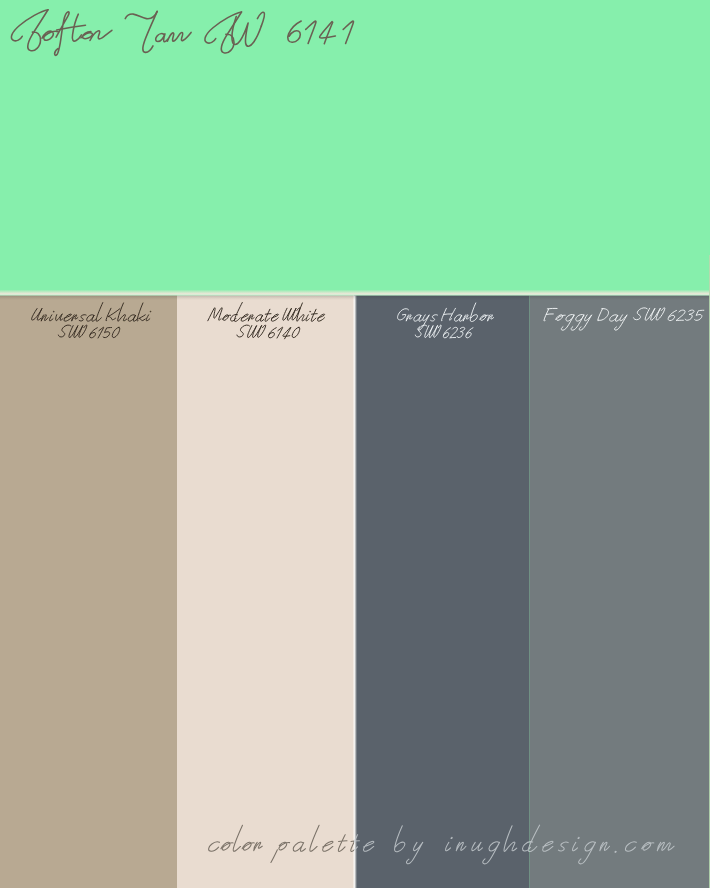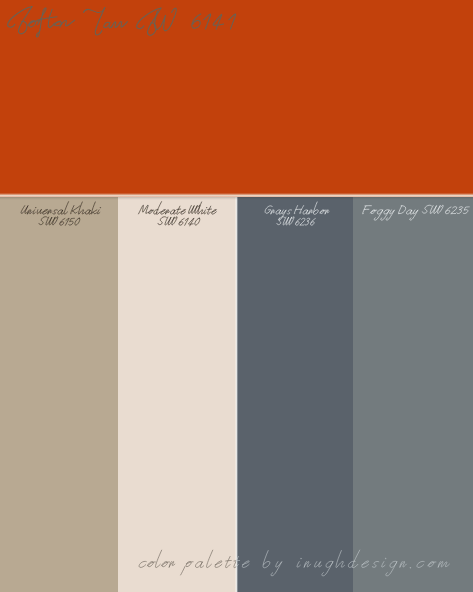--- a/index.html
+++ b/index.html
@@ -1,17 +1,17 @@
 <!DOCTYPE html>
 <html><head>
 <meta charset="utf-8">
 <style>
   html,body{margin:0;padding:0;background:#dbcaaf;}
   body{width:473px;height:592px;overflow:hidden;font-family:"Liberation Sans",sans-serif;}
-  #page{position:relative;width:473px;height:592px;background:#c2410c;overflow:hidden;}
+  #page{position:relative;width:473px;height:592px;background:#86efac;overflow:hidden;}
   .swatches{position:absolute;left:0;top:197px;width:473px;height:395px;display:flex;}
   .sw{height:100%;}
   .sw1{width:118px;background:#b8a992;}
   .sw2{width:118px;background:#e9dcd0;}
   .sw3{width:117px;background:#5a626b;}
   .sw4{width:120px;background:#737b7e;}
   .topedge{position:absolute;left:0;top:193px;width:473px;height:4px;
       background:linear-gradient(to bottom, rgba(219,202,175,0) 0%, rgba(238,230,216,0.92) 65%, rgba(250,248,243,0.6) 100%);}
   .topshade{position:absolute;left:0;top:197px;width:473px;height:3px;
       background:linear-gradient(to bottom, rgba(40,38,34,0.20) 0%, rgba(40,38,34,0.06) 60%, rgba(40,38,34,0) 100%);}

